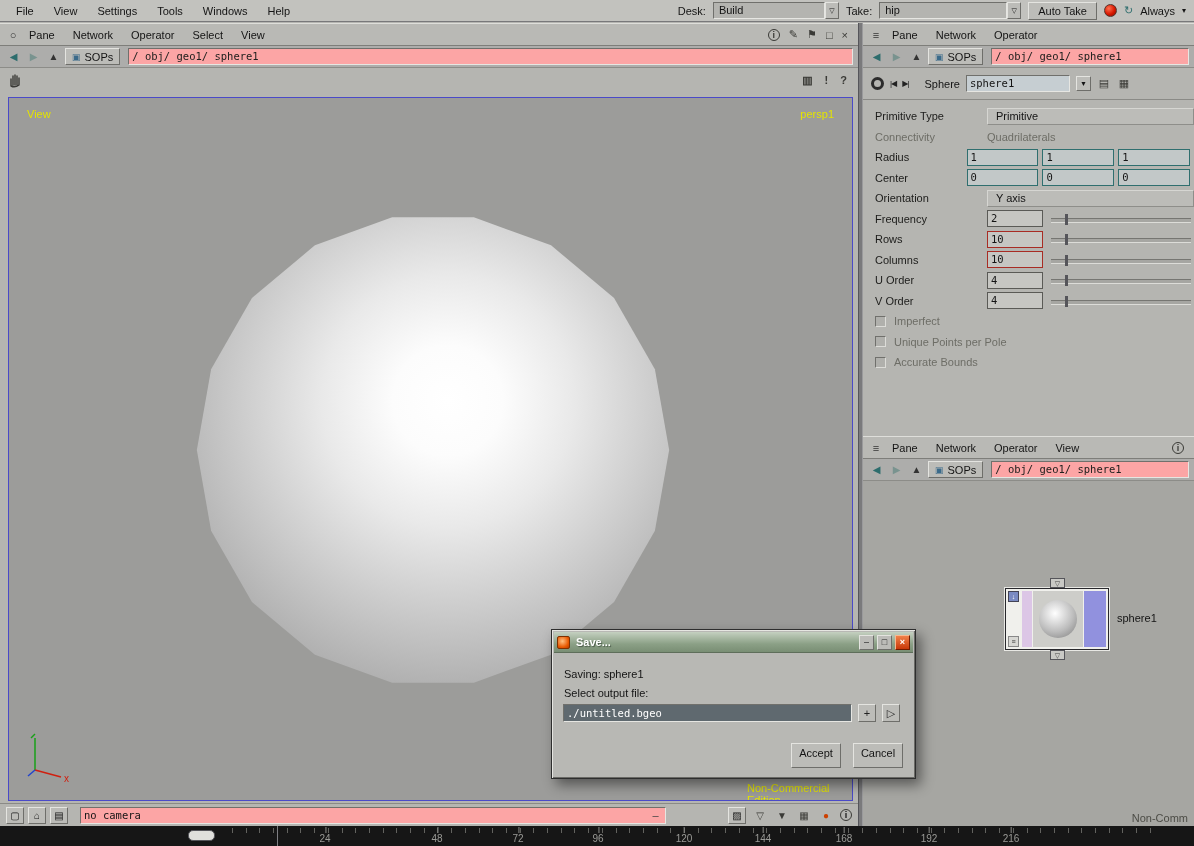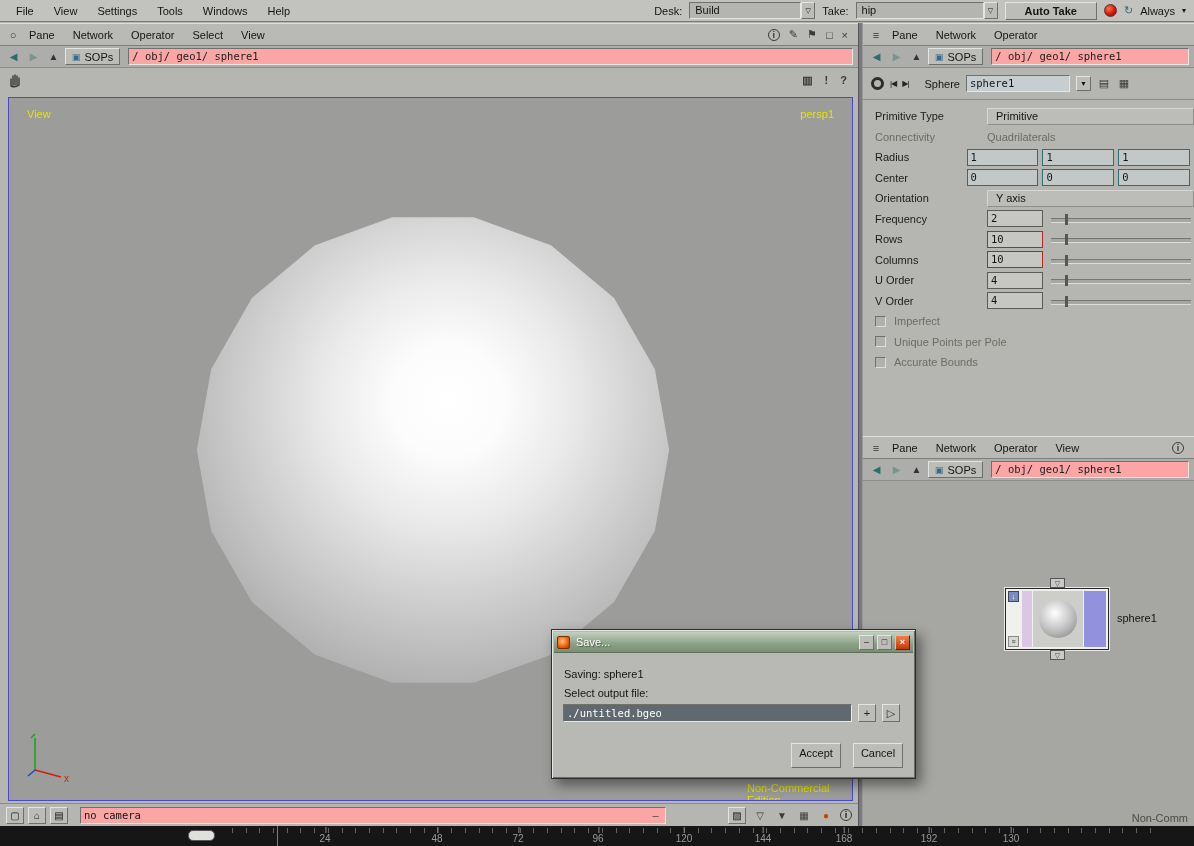--- a/index.html
+++ b/index.html
@@ -15,21 +15,21 @@
 
   
   #menubar { left:0; top:0; width:1194px; height:22px; background:#c2c2be;
     border-bottom:1px solid #78787a; display:flex; align-items:center; padding-left:6px; }
   .menu-item { padding:0 10px; cursor:default; }
   #mb-right { margin-left:auto; display:flex; align-items:center; gap:7px; padding-right:8px; }
   .dropdown { height:17px; display:flex; align-items:center; }
   .dd-value { border:1px solid; border-color:#70706c #e6e6e2 #e6e6e2 #70706c; background:#b4b4b0;
     height:17px; line-height:15px; padding:0 5px; }
   .dd-btn { width:14px; height:17px; font-size:7px; text-align:center; line-height:16px; }
-  .push-btn { height:18px; line-height:16px; padding:0 19px; cursor:default;font-weight:bold; }
+  .push-btn { height:18px; line-height:16px; padding:0 9px; cursor:default; }
   #record-dot { width:13px; height:13px; border-radius:50%; border:1px solid #55322a;
     background:radial-gradient(circle at 35% 32%, #ff7050, #d81800 55%, #7e0c00); }
   .teal { color:#2d6d6d; }
 
   
   .pane-menubar { height:23px; background:#b9b9b5; border-top:1px solid #dededa;
     border-bottom:1px solid #7e7e7a; display:flex; align-items:center; padding:0 6px; }
   .pane-menubar .menu-item { padding:0 9px; }
   .pm-icon { width:14px; text-align:center; font-size:11px; color:#333; }
   .icon-cluster { margin-left:auto; display:flex; align-items:center; gap:9px; padding-right:4px; color:#3a3a36; }
@@ -118,21 +118,21 @@
 
   
   #save-dialog { left:551px; top:629px; width:365px; height:150px; background:#b8b8b4;
     border:1px solid #2e2e2e; z-index:50;
     box-shadow:inset 1px 1px 0 #e6e6e2, inset -1px -1px 0 #6a6a66, 5px 6px 12px rgba(0,0,0,0.45); }
   #dlg-titlebar { height:21px; margin:2px 2px 0 2px; display:flex; align-items:center; gap:6px;
     padding:0 3px; background:linear-gradient(180deg,#c4d0c0,#8ba086 60%,#798e74);
     border-bottom:1px solid #5e6e5a; }
   #dlg-logo { width:13px; height:13px; border-radius:2px; border:1px solid #7e3000;
     background:radial-gradient(circle at 40% 38%, #ffc080, #e85800 65%, #b23c00); }
-  #dlg-title { color:#ffffff; font-weight:normal; text-shadow:1px 1px 1px #4a5a48; }
+  #dlg-title { color:#ffffff; font-weight:bold; text-shadow:1px 1px 1px #4a5a48; }
   #dlg-buttons { margin-left:auto; display:flex; gap:3px; }
   .win-btn { width:15px; height:15px; font-size:9px; line-height:13px; text-align:center; color:#222; }
   .win-btn.close { background:linear-gradient(180deg,#f08048,#c83808); color:#fff; font-weight:bold;
     border-color:#f8b890 #701c00 #701c00 #f8b890; }
   .dlg-text { position:absolute; left:12px; }
   #dlg-file-field { position:absolute; left:11px; top:74px; width:289px; height:18px;
     background:#5f696f; border:1px solid; border-color:#70706c #e6e6e2 #e6e6e2 #70706c;
     color:#ffffff; line-height:16px; padding:0 3px; }
   .sq-btn { position:absolute; top:74px; width:18px; height:18px; text-align:center;
     line-height:16px; font-size:11px; color:#222; }
@@ -418,16 +418,16 @@
     <div id="tl-pill"></div>
     <div id="tl-playhead"></div>
     <span class="tl-num" style="left:325px;">24</span>
     <span class="tl-num" style="left:437px;">48</span>
     <span class="tl-num" style="left:518px;">72</span>
     <span class="tl-num" style="left:598px;">96</span>
     <span class="tl-num" style="left:684px;">120</span>
     <span class="tl-num" style="left:763px;">144</span>
     <span class="tl-num" style="left:844px;">168</span>
     <span class="tl-num" style="left:929px;">192</span>
-    <span class="tl-num" style="left:1011px;">130</span>
+    <span class="tl-num" style="left:1011px;">216</span>
   </div>
 
 </div>
 
 </body></html>

